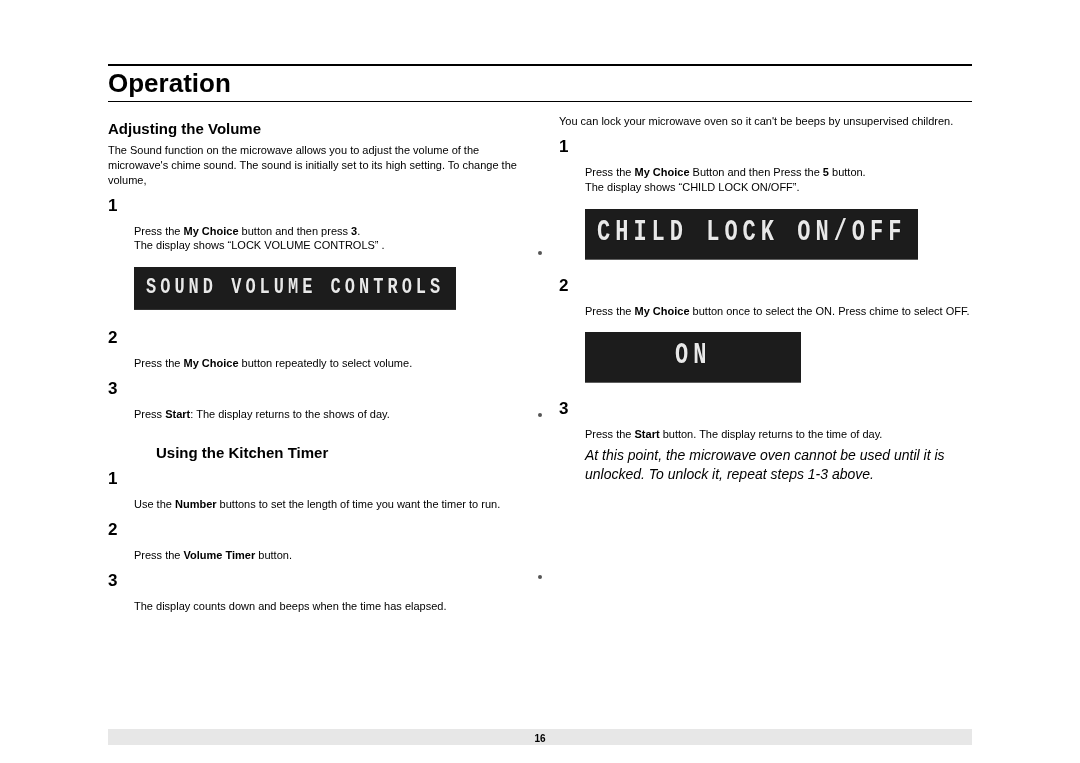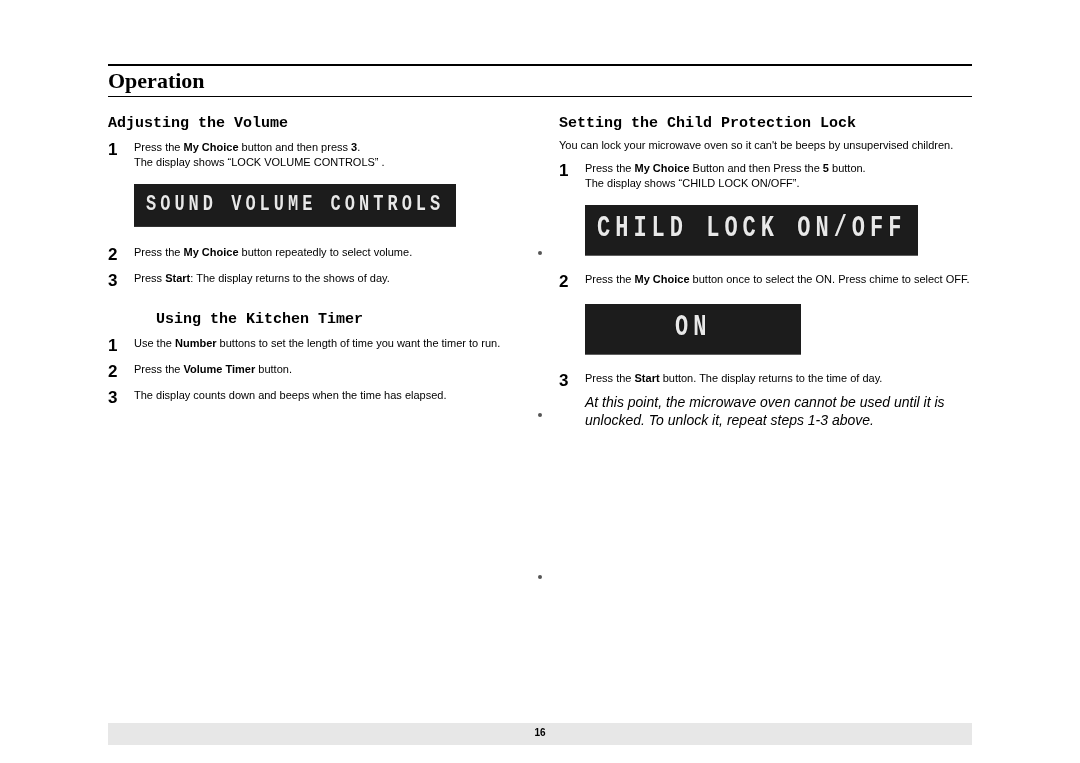--- a/index.html
+++ b/index.html
@@ -15,42 +15,40 @@
     width: 1080px;
     height: 763px;
     position: relative;
     padding: 64px 108px 0 108px;
   }
   .rule {
     border-top: 2px solid #000;
     margin: 0 0 2px 0;
   }
   .page-title {
-    font-size: 22px;
+    font-size: 26px;
     font-weight: bold;
     margin: 0 0 2px 0;
-    font-family: Liberation Serif, serif;
   }
   .rule-thin {
     border-top: 1px solid #000;
     margin: 0 0 12px 0;
   }
   .columns {
     display: flex;
     gap: 38px;
   }
   .col {
     flex: 1 1 0;
     min-width: 0;
   }
   .subhead {
     font-size: 15px;
     font-weight: bold;
     margin: 6px 0 6px 0;
-    font-family: Liberation Mono, monospace;
   }
   .subhead.mtop {
     margin-top: 22px;
     margin-left: 48px;
   }
   .para {
     font-size: 11px;
     line-height: 1.35;
     margin: 0 0 8px 0;
   }
@@ -64,20 +62,21 @@
     font-size: 17px;
     font-weight: bold;
     line-height: 1;
     min-width: 14px;
     padding-top: 1px;
   }
   .step-text {
     font-size: 11px;
     line-height: 1.35;
     flex: 1;
+    margin-top: 28px;
   }
   .step-note {
     font-size: 14px;
     font-style: italic;
     line-height: 1.35;
     margin: 4px 0 0 26px;
   }
   .b { font-weight: bold; }
   .lcd {
     background: #1c1c1c;
@@ -97,21 +96,21 @@
   }
   .lcd.sm {
     font-size: 17px;
     letter-spacing: 4px;
   }
   .pagenum-bar {
     position: absolute;
     left: 108px;
     right: 108px;
     bottom: 18px;
-    height: 22px;
+    height: 16px;
     background: #e7e7e7;
     text-align: center;
     font-size: 10px;
     font-weight: bold;
     line-height: 20px;
   }
   .binder-dot {
     position: absolute;
     width: 4px; height: 4px;
     background: #555;
@@ -124,20 +123,23 @@
 <div class="page">
   <div class="rule"></div>
   <div class="page-title">Operation</div>
   <div class="rule-thin"></div>
 
   <div class="columns">
 
     <div class="col">
 
       <div class="subhead">Adjusting the Volume</div>
+      <p class="para">
+        <span>The Sound function on the microwave allows you to adjust the volume of the microwave's chime sound. The sound is initially set to its high set</span><span>ting. To change the volume,</span>
+      </p>
 
       <div class="step">
         <div class="step-num">1</div>
         <div class="step-text">
           <span>Press the </span><span class="b">My Choice</span><span> button and then press </span><span class="b">3</span><span>.</span><br>
           <span>The display shows “LOCK VOLUME CONTROLS” .</span>
         </div>
       </div>
 
       <div class="lcd sm">SOUND VOLUME CONTROLS</div>
@@ -176,21 +178,20 @@
         <div class="step-num">3</div>
         <div class="step-text">
           <span>The display counts down and beeps when the time has elapsed.</span>
         </div>
       </div>
 
     </div>
 
     <div class="col">
 
-      <div class="subhead">Setting the Child Protection Lock</div>
       <p class="para">You can lock your microwave oven so it can't be beeps by unsupervised children.</p>
 
       <div class="step">
         <div class="step-num">1</div>
         <div class="step-text">
           <span>Press the </span><span class="b">My Choice</span><span> Button and then Press the </span><span class="b">5</span><span> button.</span><br>
           <span>The display shows “CHILD LOCK ON/OFF”.</span>
         </div>
       </div>
 

